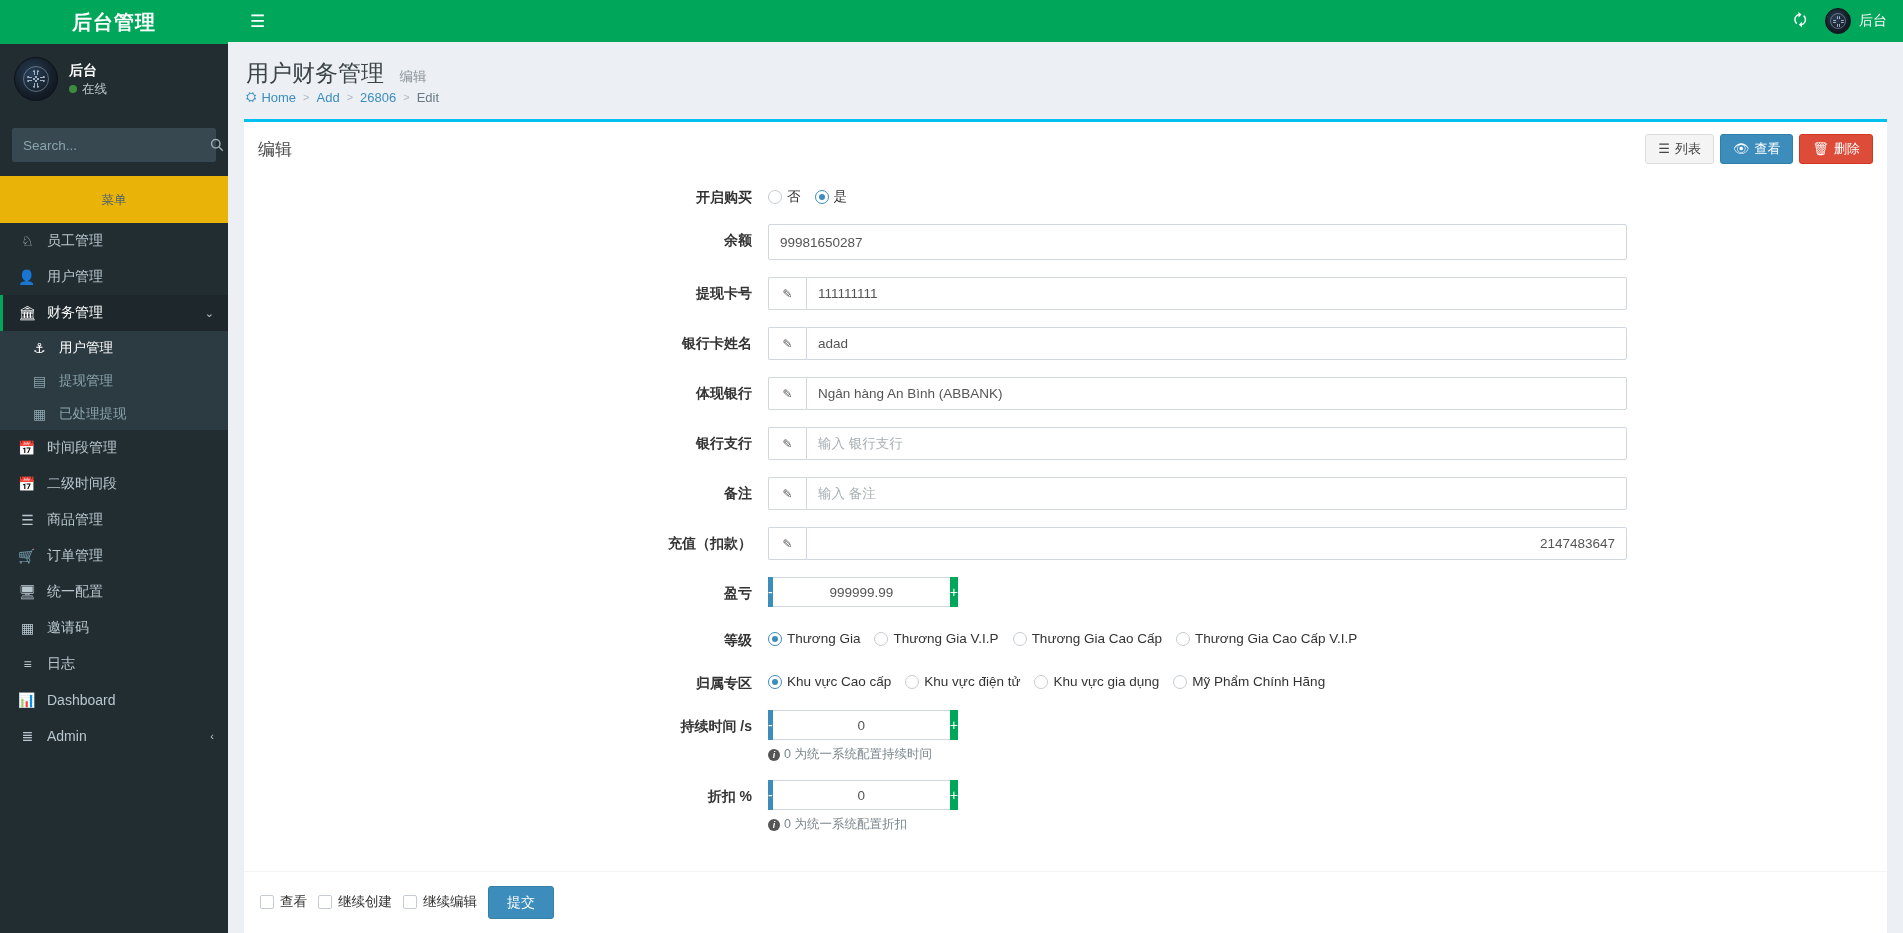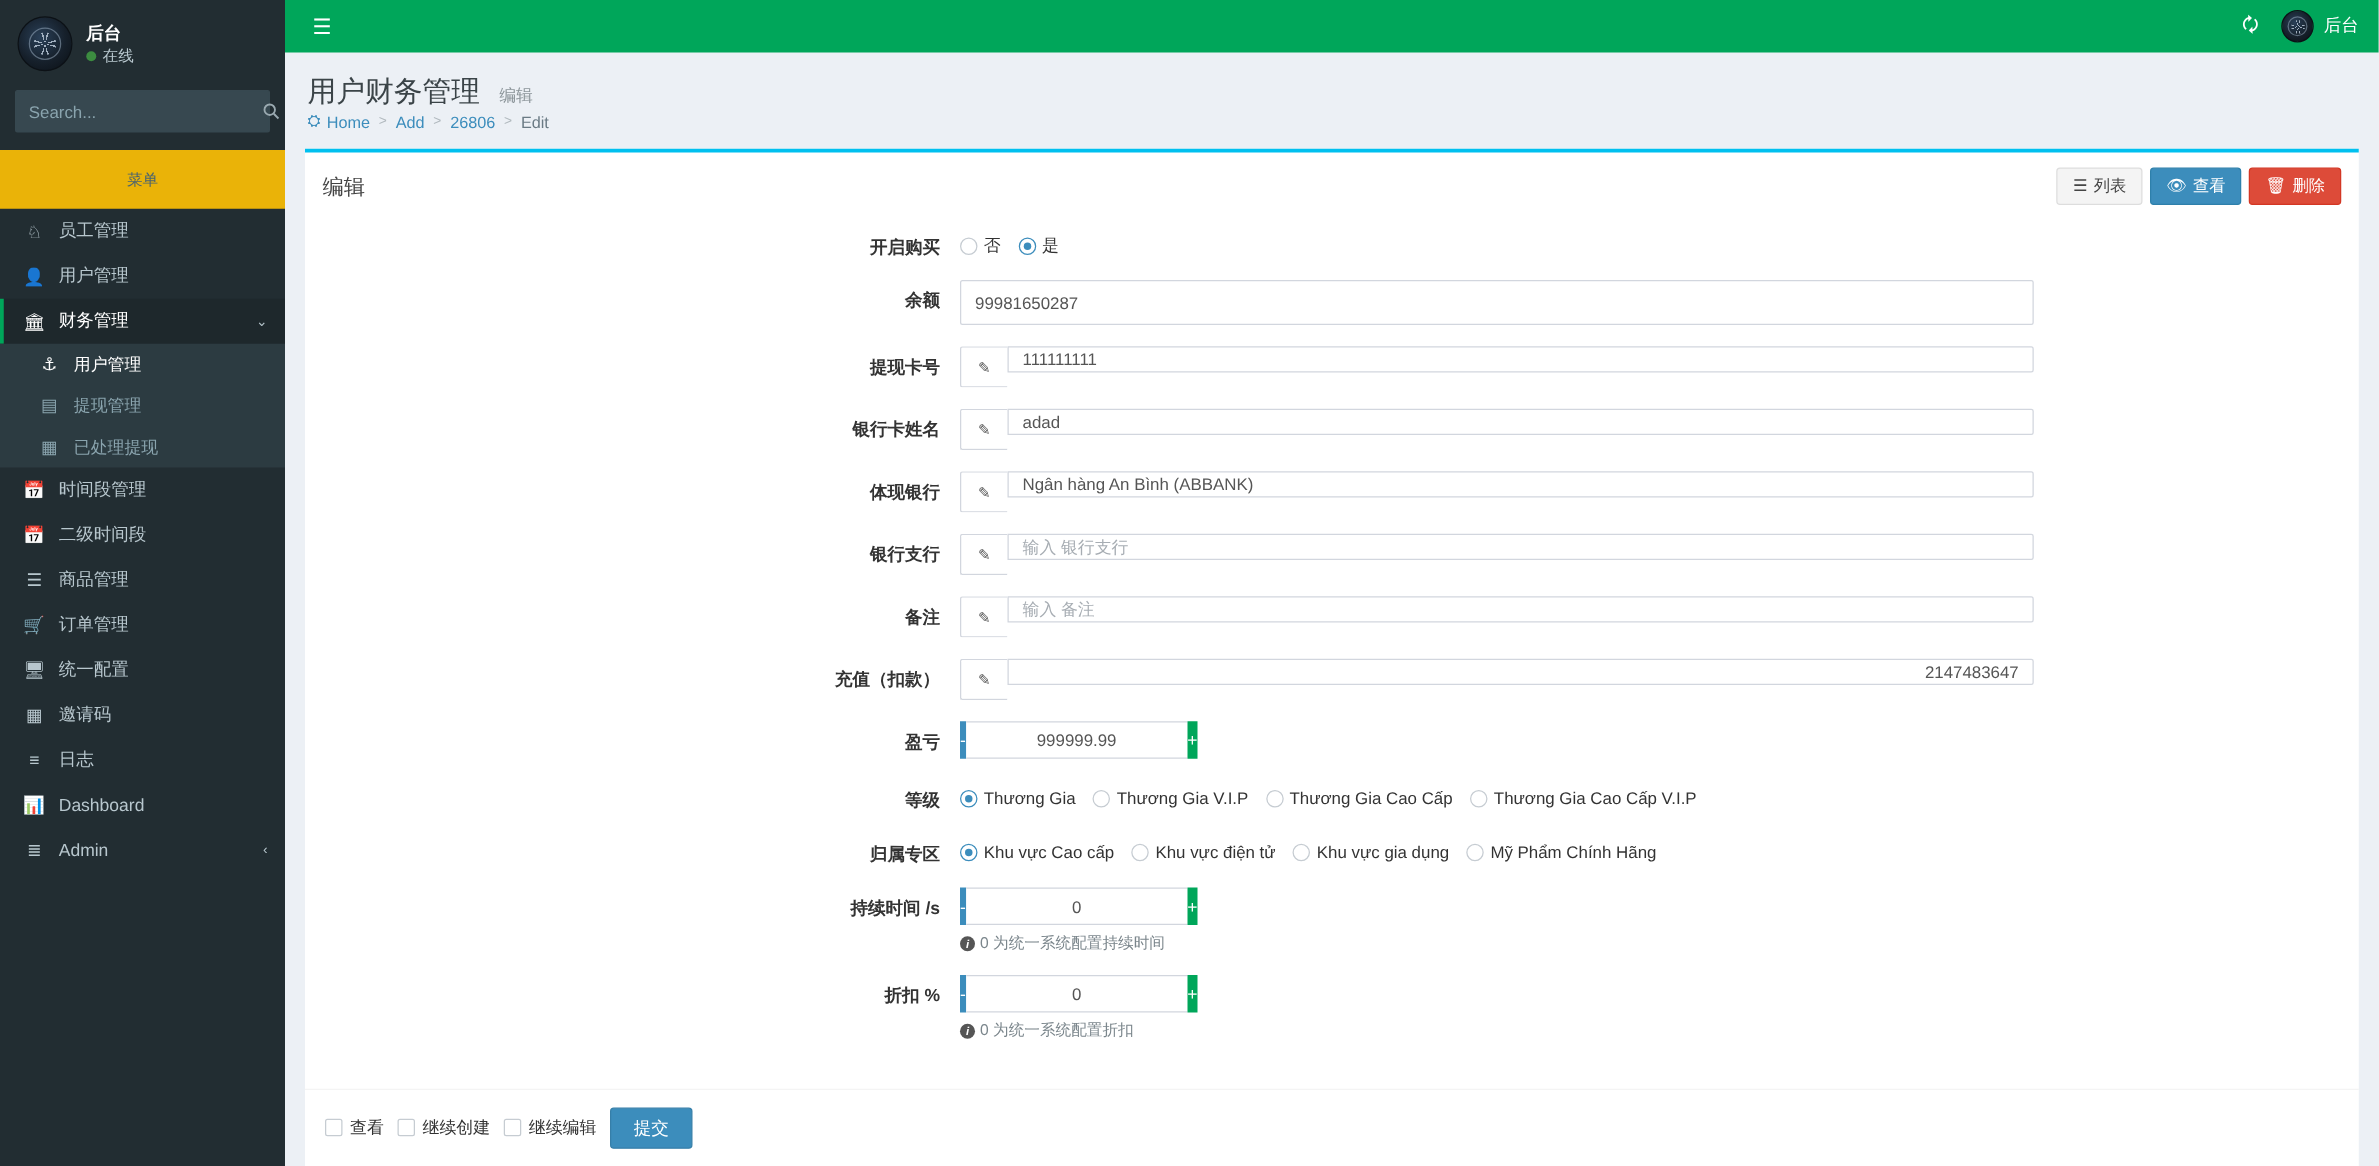--- a/index.html
+++ b/index.html
@@ -44,21 +44,21 @@
   }
   .avatar .ring {
     position: absolute; width: 26px; height: 26px; border-radius: 50%;
     border: 1px solid rgba(175,195,215,.45);
   }
   .uinfo { line-height: 1.45; }
   .uinfo .uname { color: #fff; font-size: 14px; font-weight: bold; }
   .uinfo .ustat { color: #b8c7ce; font-size: 12.5px; display: flex; align-items: center; gap: 5px; }
   .dot-online { width: 8px; height: 8px; border-radius: 50%; background: #3c8c40; display: inline-block; }
 
-  .searchwrap { padding: 0 12px 0 12px; margin-top: 2px; }
+  .searchwrap { padding: 0 12px 0 12px; margin-top: 14px; }
   .searchbox {
     display: flex; align-items: center; height: 34px;
     background: #374850; border: 1px solid #374850; border-radius: 2px;
   }
   .searchbox input {
     flex: 1; background: transparent; border: 0; outline: none;
     color: #c3ccd1; font-size: 13.5px; padding: 0 10px;
     font-family: "Liberation Sans", sans-serif;
   }
   .searchbox input::placeholder { color: #8aa4ae; }
@@ -157,21 +157,21 @@
   .radio-group { display: flex; align-items: center; gap: 0; padding-top: 7px; flex-wrap: wrap; }
   .radio-opt { display: inline-flex; align-items: center; gap: 5px; margin-right: 14px; cursor: pointer; font-size: 13.5px; color: #333; }
   .rdo {
     width: 14px; height: 14px; border-radius: 50%; border: 1px solid #c6ccd2;
     background: #fff; flex: none; display: inline-flex; align-items: center; justify-content: center;
   }
   .rdo.checked { border-color: #3c8dbc; }
   .rdo.checked::after { content: ""; width: 6px; height: 6px; border-radius: 50%; background: #3c8dbc; }
 
   .finput {
-    width: 100%; height: 21px; border: 1px solid #d2d6de; border-radius: 2px;
+    width: 100%; height: 33px; border: 1px solid #d2d6de; border-radius: 2px;
     padding: 0 11px; font-size: 13.5px; color: #555; outline: none;
     font-family: "Liberation Sans", sans-serif; background: #fff;
   }
   .finput::placeholder { color: #a7adb3; }
   .finput.tall { height: 36px; }
   .input-group { display: flex; width: 100%; }
   .input-addon {
     width: 38px; height: 33px; border: 1px solid #d2d6de; border-right: 0;
     background: #fff; display: flex; align-items: center; justify-content: center;
     color: #555; font-size: 12px; border-radius: 2px 0 0 2px; flex: none;
@@ -210,20 +210,21 @@
   .ftr-right { display: flex; align-items: center; gap: 11px; }
   .chk-opt { display: inline-flex; align-items: center; gap: 6px; font-size: 13.5px; color: #333; cursor: pointer; }
   .chk { width: 14px; height: 14px; border: 1px solid #c6ccd2; background: #fff; border-radius: 2px; flex: none; }
 </style>
 </head>
 <body>
 
 <div class="app">
 
   <aside class="sidebar">
+    <div class="brand">后台管理</div>
 
     <div class="userpanel">
       <div class="avatar">
         <div class="ring"></div>
         <div class="star"></div>
       </div>
       <div class="uinfo">
         <div class="uname">后台</div>
         <div class="ustat">
           <span class="dot-online"></span>

